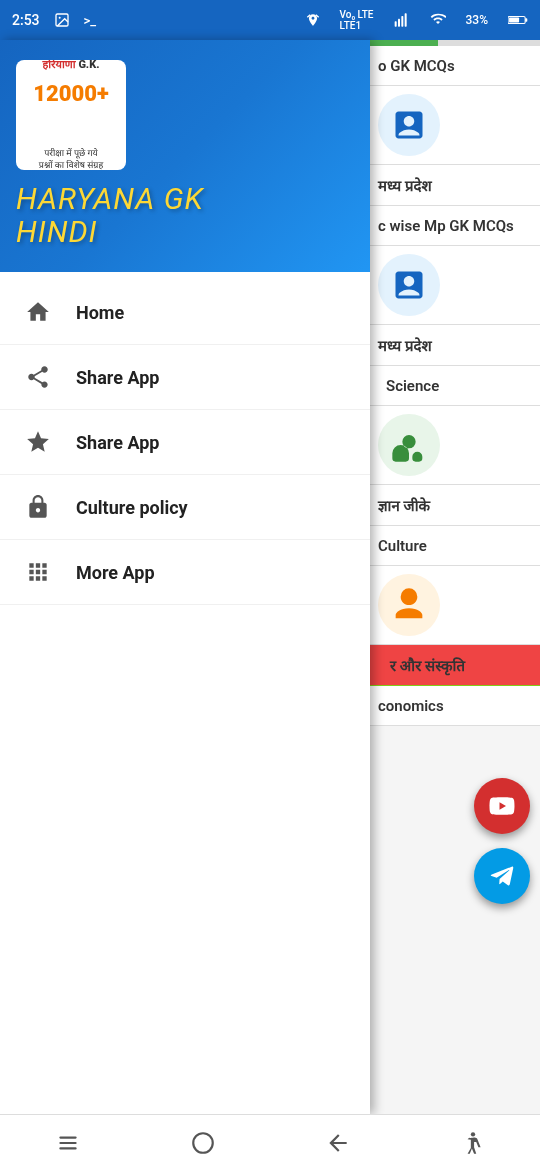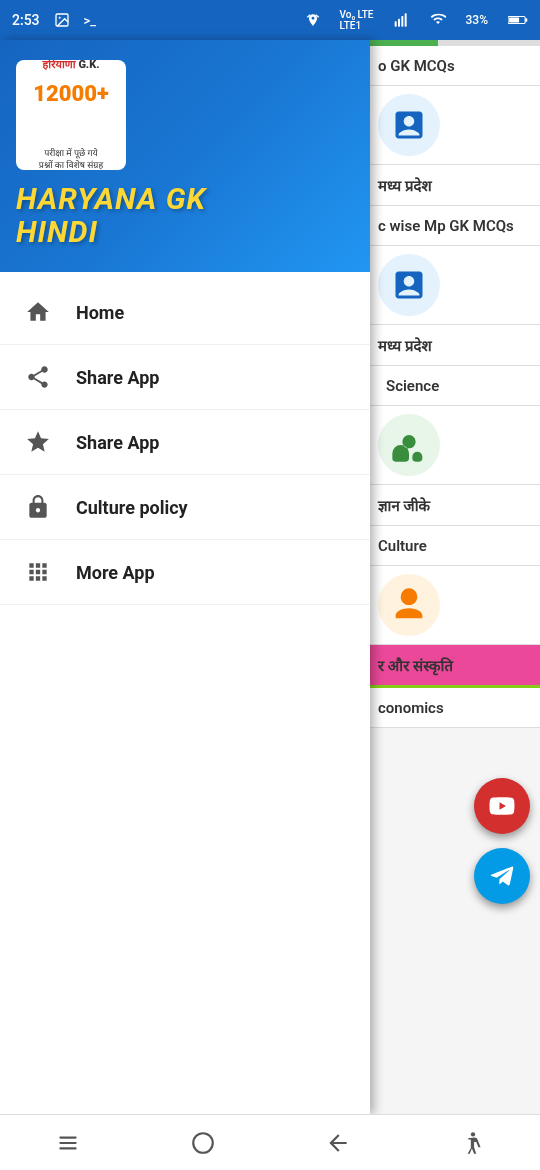--- a/index.html
+++ b/index.html
@@ -94,21 +94,21 @@
     .logo-hindi-bottom {
       font-size: 9px;
       color: #333;
       text-align: center;
       line-height: 1.3;
       margin-top: 31px;
     }
 
     .app-title-main {
       font-size: 30px;
-      font-weight: 700;
+      font-weight: 400;
       color: #fdd835;
       font-style: italic;
       line-height: 1.1;
       text-shadow: 2px 2px 4px rgba(0,0,0,0.3);
       letter-spacing: 1px;
     }
 
     
     .nav-list {
       flex: 1;
@@ -409,21 +409,21 @@
       </div>
 
       <div style="display:flex;align-items:center;justify-content:flex-start;padding:8px;background:#fff;border-bottom:1px solid #ddd;">
         <div style="width:62px;height:62px;border-radius:50%;background:#fff3e0;display:flex;align-items:center;justify-content:center;margin-right:8px;">
           <svg width="40" height="40" viewBox="0 0 24 24" fill="#f57c00">
               <path d="M12 2a5 5 0 00-5 5c0 2.76 2.24 5 5 5s5-2.24 5-5a5 5 0 00-5-5zm0 12c-5.33 0-8 2.67-8 4v2h16v-2c0-1.33-2.67-4-8-4z"></path>
             </svg>
         </div>
       </div>
 
-      <div style="padding:10px 8px;background:#ec4899;border-bottom:3px solid #84cc16;">
+      <div style="padding:10px 20px;background:#ef4444;border-bottom:1px solid #84cc16;">
         <span class="behind-text">र और संस्कृति</span>
       </div>
 
       <div style="padding:10px 8px;background:#fff;border-bottom:1px solid #ddd;">
         <span class="behind-text">conomics</span>
       </div>
     </div>
 
     <div class="fab-youtube">
       <svg width="30" height="30" viewBox="0 0 24 24" fill="white">

